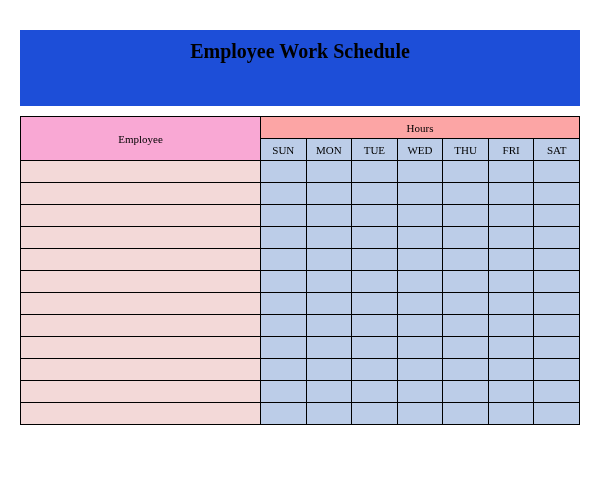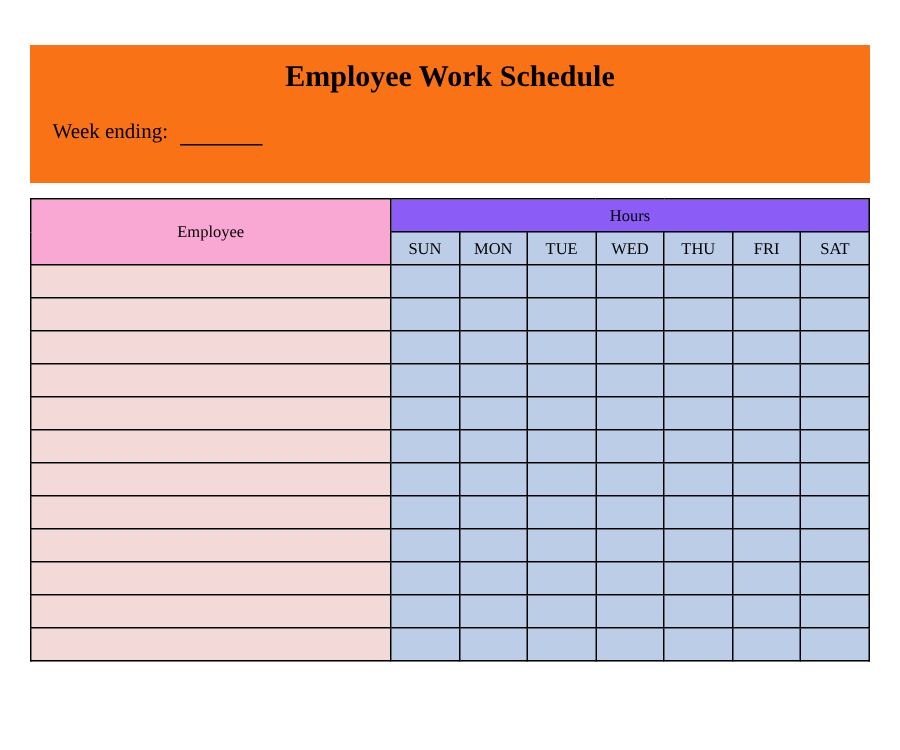--- a/index.html
+++ b/index.html
@@ -4,21 +4,21 @@
   <style>
     * { box-sizing: border-box; margin: 0; padding: 0; }
     body {
       width: 600px;
       height: 500px;
       background: #fff;
       font-family: "Times New Roman", serif;
       padding: 30px 20px 20px 20px;
     }
     .header-band {
-      background: #f97316;
+      background: #1d4ed8;
       padding: 10px 15px 25px 15px;
     }
     .title {
       text-align: center;
       font-weight: bold;
       font-size: 20px;
       color: #000;
       margin-bottom: 18px;
     }
     .week-ending {
@@ -44,38 +44,34 @@
       text-align: center;
       vertical-align: middle;
       height: 22px;
       font-weight: normal;
     }
     .emp-col { width: 240px; }
     .day-col { width: auto; }
     .pink-bg { background: #f3d9d8; }
     .blue-bg { background: #bccde8; }
     .hours-header {
-      background: #8b5cf6;
+      background: #fca5a5;
       font-size: 12px;
     }
     .employee-header {
       background: #f9a8d4;
       font-size: 12px;
       height: 44px;
     }
   </style>
 </head>
 <body>
 
 <div class="header-band">
   <div class="title">Employee Work Schedule</div>
-  <div class="week-ending">
-    <span>Week ending:</span>
-    <span class="week-ending-line"></span>
-  </div>
 </div>
 
 <table class="schedule-table">
   <colgroup>
     <col class="emp-col">
     <col class="day-col">
       <col class="day-col">
       <col class="day-col">
       <col class="day-col">
       <col class="day-col">

